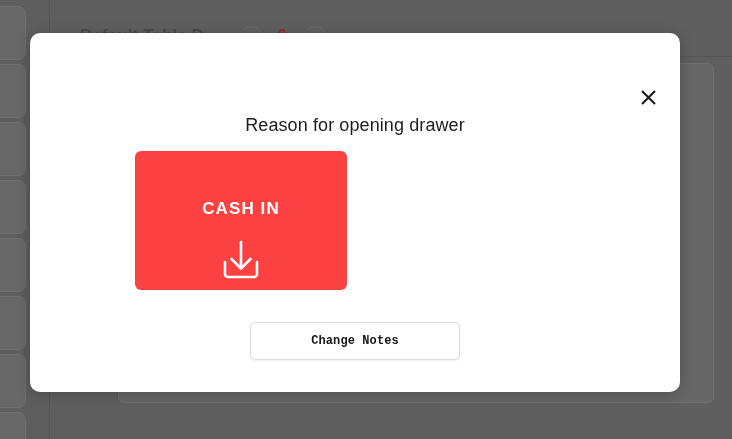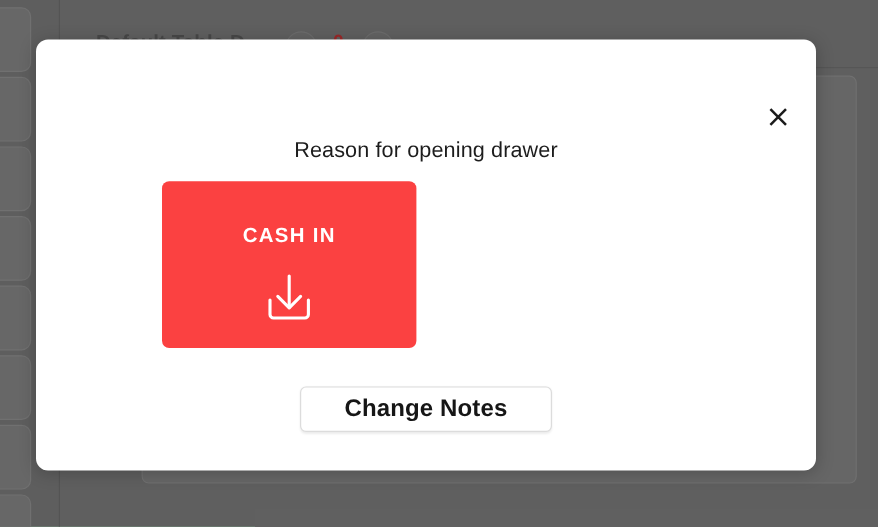--- a/index.html
+++ b/index.html
@@ -182,21 +182,21 @@
     gap: 16px;
   }
 
   .choice-btn {
     width: 212px;
     height: 139px;
     background: #fb4141;
     border: none;
     border-radius: 6px;
     cursor: pointer;
-    padding: 0;
+    padding: 12px;
     display: flex;
     flex-direction: column;
     align-items: center;
     justify-content: flex-start;
     box-sizing: border-box;
   }
 
   .choice-label {
     margin-top: 36px;
     font-size: 17px;
@@ -220,26 +220,26 @@
     display: flex;
     justify-content: center;
   }
 
   .secondary-btn {
     width: 210px;
     height: 38px;
     background: #ffffff;
     border: 1px solid #dcdcdc;
     border-radius: 5px;
-    font-size: 20px;
+    font-size: 12px;
     font-weight: bold;
     color: #161616;
     cursor: pointer;
     box-shadow: 0 1px 2px rgba(0,0,0,0.08);
-    font-family: Liberation Sans, sans-serif;
+    font-family: Liberation Mono, monospace;
     letter-spacing: .1px;
   }
 </style>
 </head>
 <body>
 
 <div id="screen">
 
   <div class="app-bg">
 

